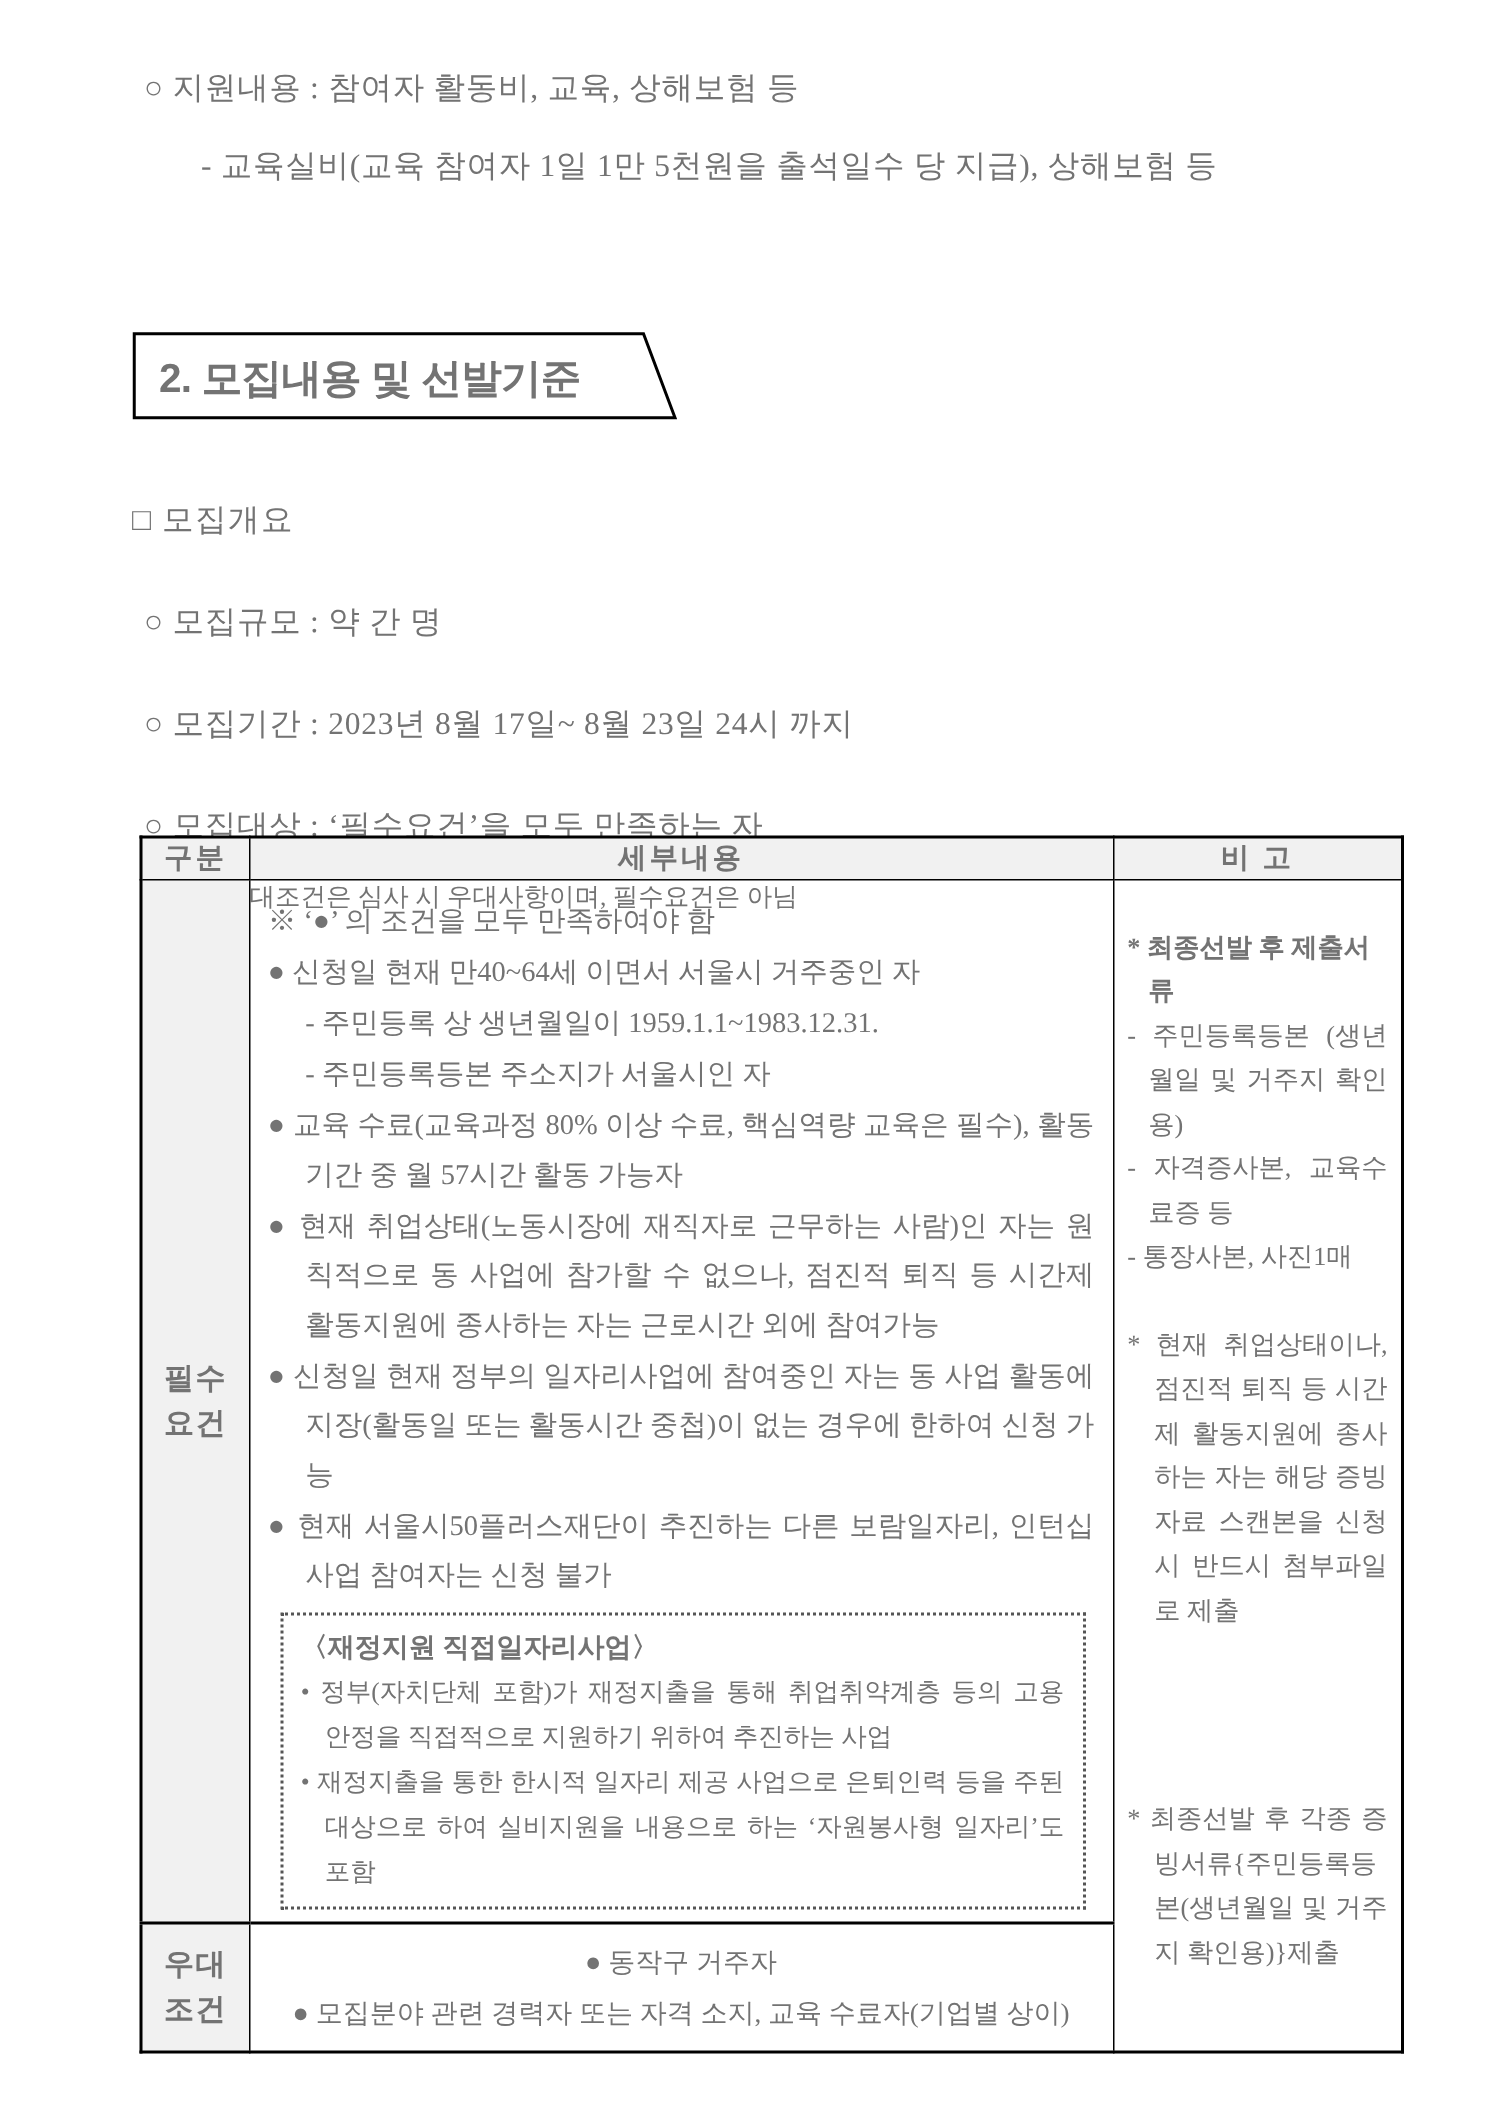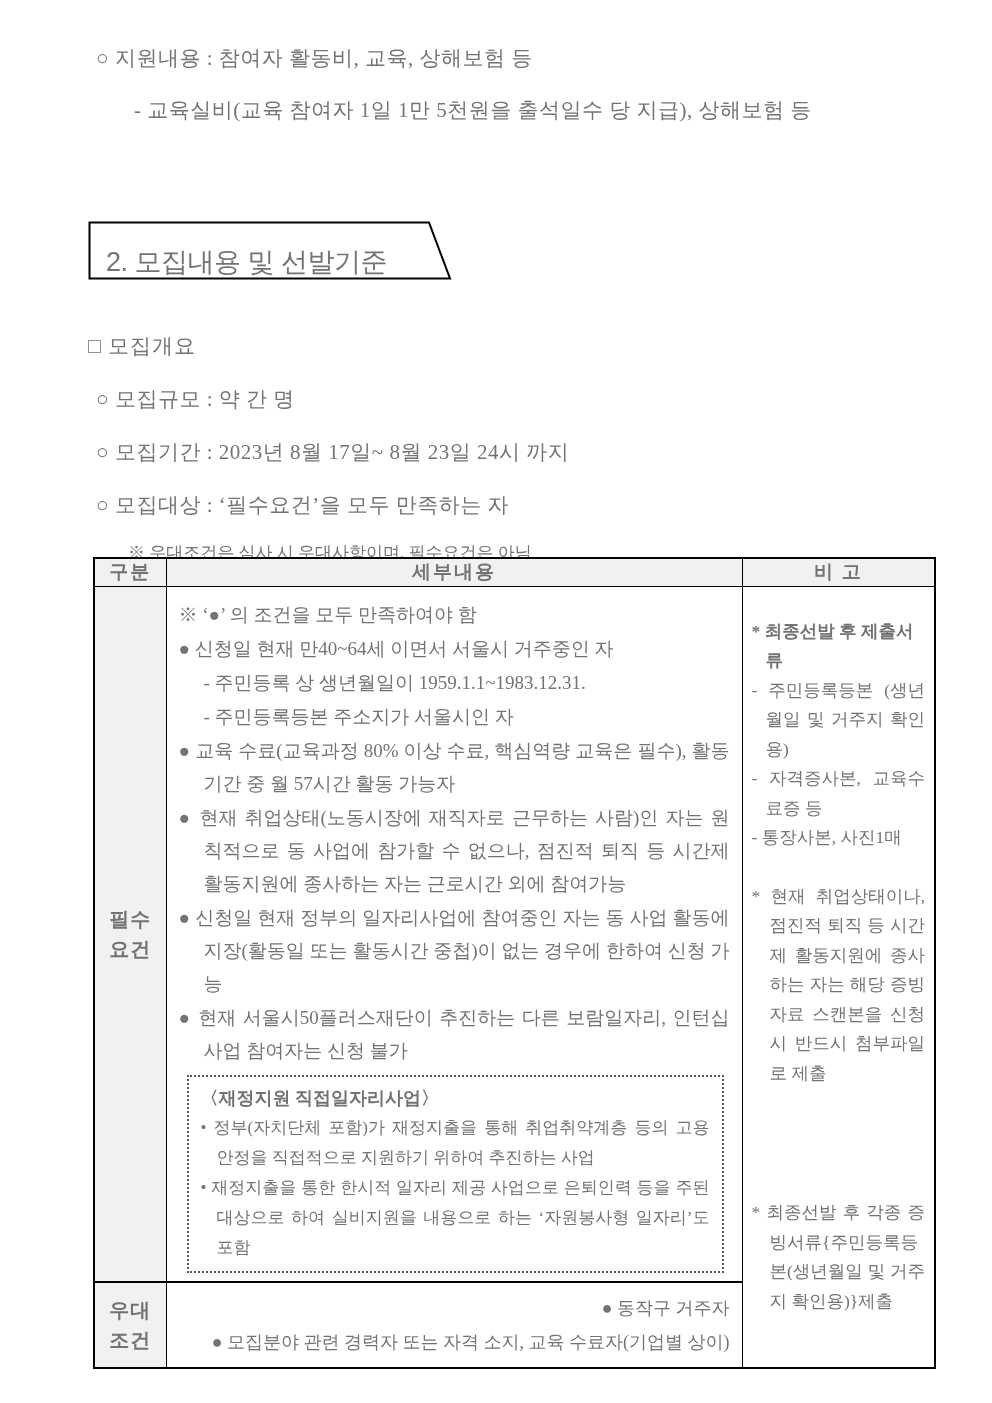--- a/index.html
+++ b/index.html
@@ -15,29 +15,29 @@
   .intro { position:absolute; top:44px; left:96px; width:840px; font-size:21px; }
   .intro-line1 { letter-spacing:.5px; }
   .intro-line2 { margin-top:24px; margin-left:38px; letter-spacing:.5px; }
   .intro-line2 .small-note { font-size:15px; margin-left:6px; }
   .intro-line3 { margin-top:24px; margin-left:38px; letter-spacing:.5px; }
 
   
   .banner { position:absolute; top:221px; left:88px; width:380px; height:60px; }
   .banner svg { position:absolute; top:0; left:0; }
   .banner-title {
-    position:absolute; top:12px; left:18px; height:58px; display:flex; align-items:center;
+    position:absolute; top:2px; left:18px; height:58px; display:flex; align-items:center;
     font-family:"Liberation Sans","DejaVu Sans",sans-serif;
-    font-weight:normal; font-size:27px; letter-spacing:-.5px;
+    font-weight:bold; font-size:27px; letter-spacing:-.5px;
   }
 
   
   .overview { position:absolute; top:332px; left:88px; width:840px; font-size:21px; }
   .ov-heading { letter-spacing:1px; }
-  .ov-item { margin-top:25px; margin-left:8px; letter-spacing:.5px; }
+  .ov-item { margin-top:40px; margin-left:8px; letter-spacing:.5px; }
   .ov-note { margin-top:22px; margin-left:40px; font-size:17px; }
 
   
   .criteria { position:absolute; top:557px; left:93px; width:841px; }
   table { border-collapse:collapse; width:841px; table-layout:fixed; }
   col.c1 { width:72px; } col.c2 { width:576px; } col.c3 { width:193px; }
   th, td { border:1px solid #000; }
   table { border:2px solid #000; }
   th {
     background:#f1f1f1; font-size:19px; font-weight:bold;
@@ -62,21 +62,21 @@
 
   td.remark { vertical-align:top; padding:30px 9px 8px 9px; font-size:17.5px; line-height:29.5px; }
   .remark-block1-title { font-weight:bold; padding-left:14px; text-indent:-14px; }
   .remark-item  { padding-left:14px; text-indent:-14px; text-align:justify; }
   .remark-star  { padding-left:18px; text-indent:-18px; text-align:justify; }
   .remark-b2 { margin-top:29px; }
   .remark-b3 { margin-top:110px; }
 
   tr.row-preferred td { border-top:2px solid #000; }
   td.pref-detail { vertical-align:middle; padding:8px 12px; font-size:18px; line-height:34px; height:80px; }
-  td.pref-detail .li { text-align:right; }
+  td.pref-detail .li { text-align:center; }
 </style>
 </head>
 <body>
 
 <div class="page">
 
   <div class="intro">
     <div class="intro-line1">○ 지원내용 : 참여자 활동비, 교육, 상해보험 등</div>
     <div class="intro-line3">- 교육실비(교육 참여자 1일 1만 5천원을 출석일수 당 지급), 상해보험 등</div>
   </div>

